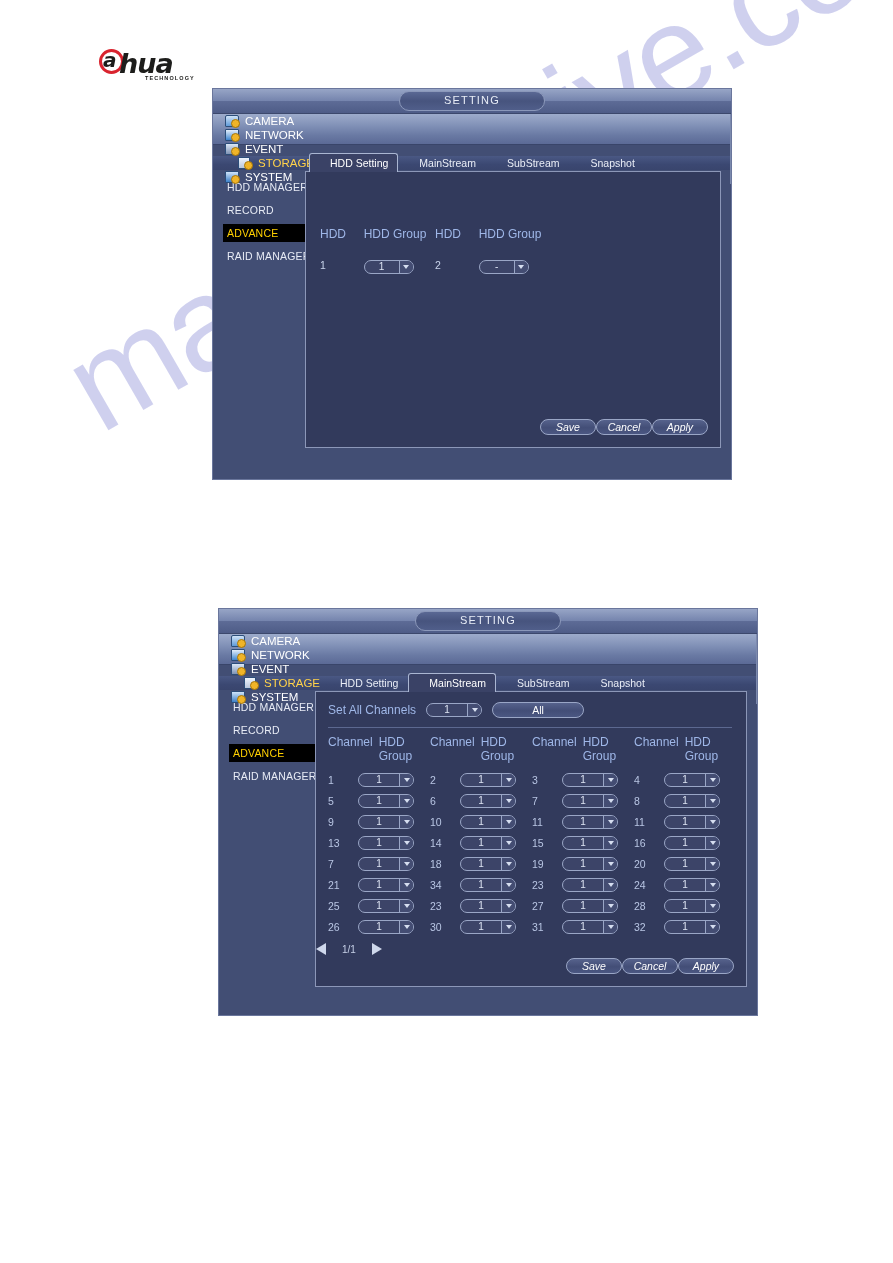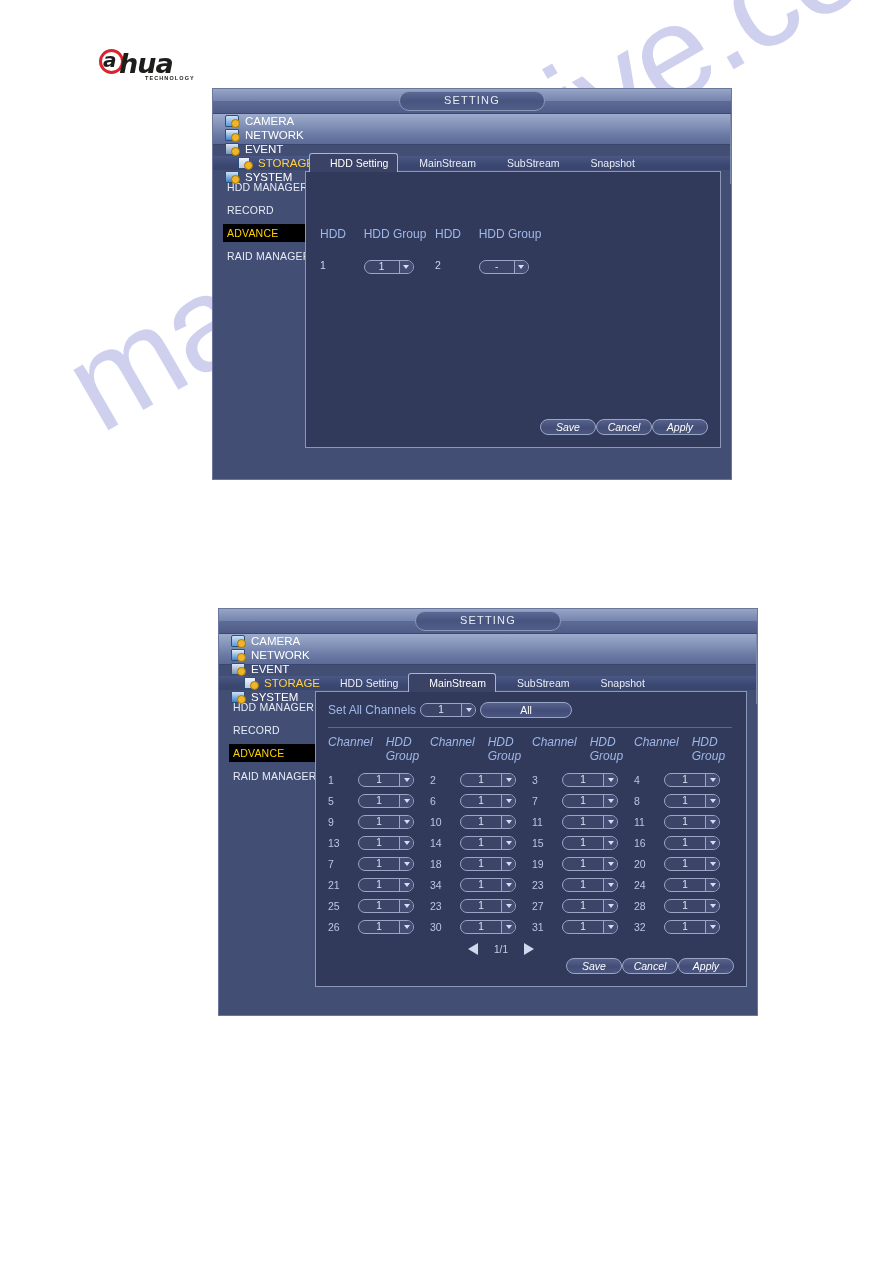--- a/index.html
+++ b/index.html
@@ -317,61 +317,59 @@
     bottom: 12px;
     display: flex;
     gap: 0;
     font-style: italic;
   }
 
   
   .setall-row {
     display: flex;
     align-items: center;
-    gap: 4px;
+    gap: 10px;
     padding: 10px 16px 0 12px;
   }
   .divider {
     height: 1px;
     background: #5c6890;
     margin: 9px 14px 0 12px;
   }
   .ch-grid {
     margin: 7px 0 0 12px;
     width: 408px;
   }
   .ch-head {
     display: flex;
   }
   .ch-head .hcell {
     width: 102px;
     display: flex;
-    gap: 13px;
-    font-style: italic;
+    gap: 6px;
   }
   .ch-rows { margin-top: 6px; }
   .ch-row {
     display: flex;
     align-items: center;
     height: 21px;
   }
   .ch-cell {
     width: 102px;
     display: flex;
     align-items: center;
   }
   .ch-num {
     width: 30px;
     color: #b9c6e4;
     font-size: 10.5px;
   }
   .pager {
     display: flex;
     align-items: center;
-    justify-content: center;
     gap: 16px;
     margin-top: 6px;
     padding-right: 60px;
   }
   .pg-arrow {
     width: 0; height: 0;
     border-top: 6px solid transparent;
     border-bottom: 6px solid transparent;
   }
   .pg-prev { border-right: 10px solid #cfd8ec; }

